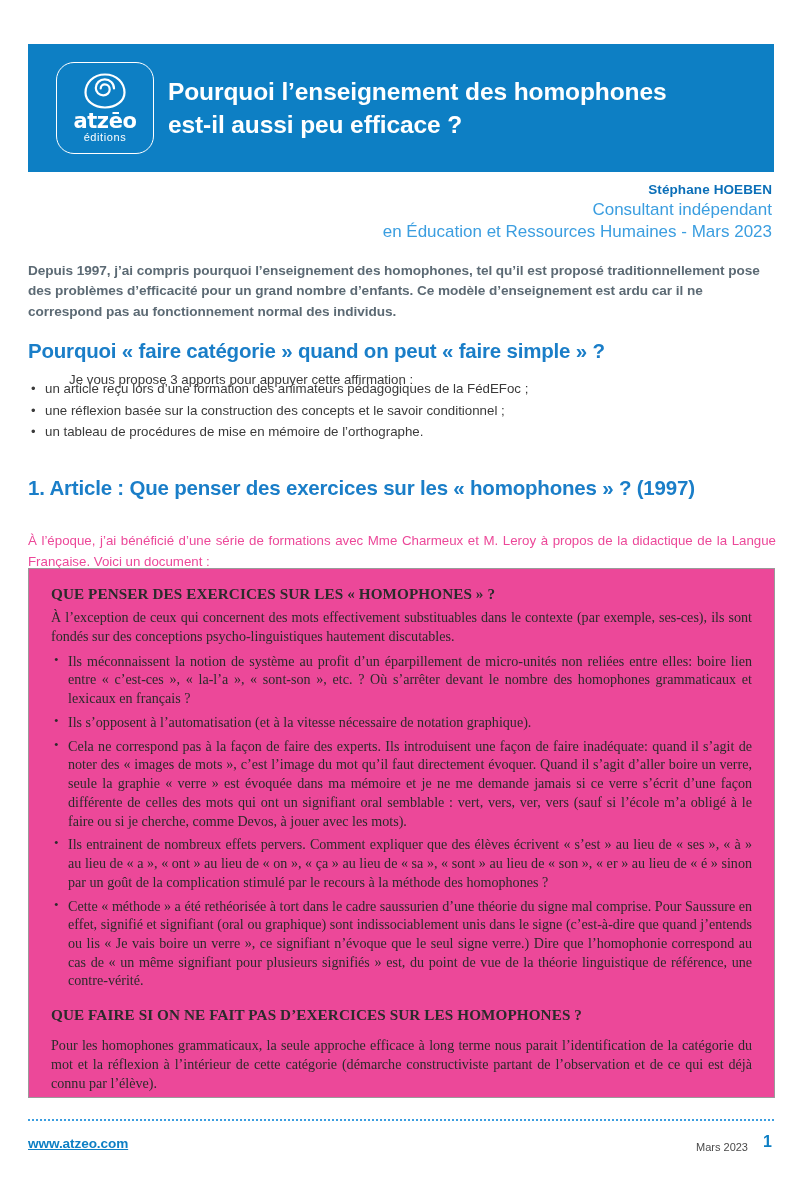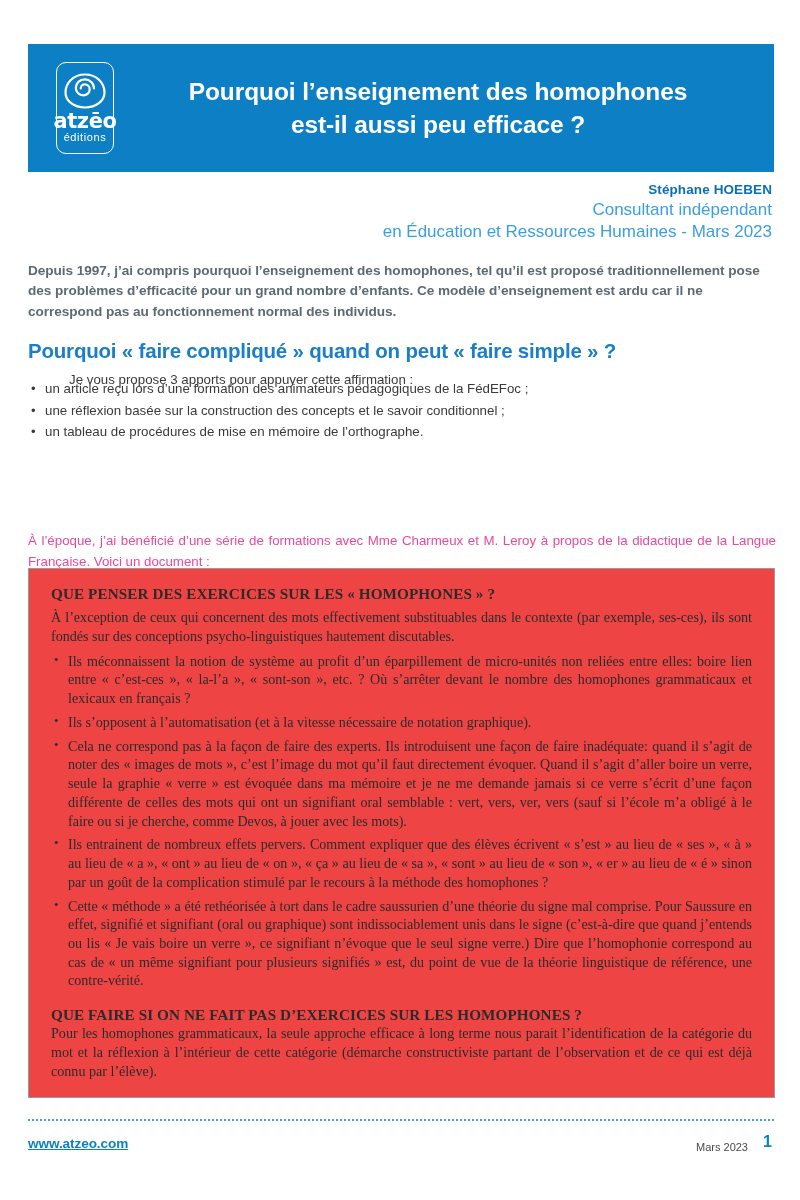--- a/index.html
+++ b/index.html
@@ -30,26 +30,26 @@
     left: 28px;
     top: 44px;
     width: 746px;
     height: 128px;
     background: #0d7fc4;
     display: flex;
     align-items: center;
   }
 
   .logo-box {
-    width: 58px;
+    width: 98px;
     height: 92px;
     margin-left: 28px;
     margin-right: 6px;
     border: 1.6px solid #ffffff;
-    border-radius: 10px;
+    border-radius: 18px;
     box-sizing: border-box;
     display: flex;
     flex-direction: column;
     align-items: center;
     justify-content: center;
     flex: 0 0 auto;
   }
   .logo-mark {
     width: 44px;
     height: 36px;
@@ -68,21 +68,20 @@
   .logo-sub {
     color: #ffffff;
     font-size: 11px;
     letter-spacing: 0.6px;
     line-height: 1;
     margin-top: 0;
   }
 
   .banner-title {
     flex: 1 1 auto;
-    text-align: center;
     color: #ffffff;
     font-size: 24.5px;
     font-weight: bold;
     line-height: 1.36;
     letter-spacing: -0.1px;
     padding-right: 26px;
     padding-left: 8px;
   }
   .banner-title .tl {
     display: block;
@@ -194,38 +193,38 @@
 
   
   .doc-box {
     position: absolute;
     left: 28px;
     top: 568px;
     width: 747px;
     height: 530px;
     border: 1px solid #9a9a9a;
     box-sizing: border-box;
-    background: #ef4444;
+    background: #ec4899;
     padding: 16px 22px 10px 22px;
     font-family: "Liberation Serif", "DejaVu Serif", serif;
     color: #2b2b2b;
     overflow: hidden;
   }
   .doc-h {
     font-size: 15.2px;
     font-weight: bold;
     letter-spacing: 0.1px;
     margin: 0 0 5px 0;
     line-height: 1.2;
   }
   .doc-h2 {
     font-size: 15.2px;
     font-weight: bold;
     letter-spacing: 0.1px;
-    margin: 16px 0 0 0;
+    margin: 16px 0 12px 0;
     line-height: 1.2;
   }
   .doc-p {
     font-size: 14.1px;
     line-height: 1.33;
     margin: 0 0 6px 0;
     text-align: justify;
   }
   .doc-list {
     margin: 0;
@@ -306,28 +305,29 @@
   </div>
 
   <div class="author-block">
     <div class="author-name">Stéphane HOEBEN</div>
     <div class="author-role">Consultant indépendant</div>
     <div class="author-dept">en Éducation et Ressources Humaines - Mars 2023</div>
   </div>
 
   <p class="intro">Depuis 1997, j’ai compris pourquoi l’enseignement des homophones, tel qu’il est proposé traditionnellement pose des problèmes d’efficacité pour un grand nombre d’enfants. Ce modèle d’enseignement est ardu car il ne correspond pas au fonctionnement normal des individus.</p>
 
-  <h2 class="section-1-title h-blue">Pourquoi « faire compliqué » quand on peut « faire simple » ?</h2>
+  <h2 class="section-1-title h-blue">Pourquoi « faire catégorie » quand on peut « faire simple » ?</h2>
   <p class="lead-line">Je vous propose 3 apports pour appuyer cette affirmation :</p>
   <ul class="bullets">
     <li>un article reçu lors d’une formation des animateurs pédagogiques de la FédEFoc ;</li>
     <li>une réflexion basée sur la construction des concepts et le savoir conditionnel ;</li>
     <li>un tableau de procédures de mise en mémoire de l’orthographe.</li>
   </ul>
 
+  <h2 class="section-2-title h-blue">1. Article : Que penser des exercices sur les « homophones » ? (1997)</h2>
   <p class="para-after">À l’époque, j’ai bénéficié d’une série de formations avec Mme Charmeux et M. Leroy à propos de la didactique de la Langue Française. Voici un document :</p>
 
   <div class="doc-box">
     <h3 class="doc-h">QUE PENSER DES EXERCICES SUR LES « HOMOPHONES » ?</h3>
     <p class="doc-p">À l’exception de ceux qui concernent des mots effectivement substituables dans le contexte (par exemple, ses-ces), ils sont fondés sur des conceptions psycho-linguistiques hautement discutables.</p>
     <ul class="doc-list">
       <li>Ils méconnaissent la notion de système au profit d’un éparpillement de micro-unités non reliées entre elles: boire lien entre « c’est-ces », « la-l’a », « sont-son », etc. ? Où s’arrêter devant le nombre des homophones grammaticaux et lexicaux en français ?</li>
       <li>Ils s’opposent à l’automatisation (et à la vitesse nécessaire de notation graphique).</li>
       <li>Cela ne correspond pas à la façon de faire des experts. Ils introduisent une façon de faire inadéquate: quand il s’agit de noter des « images de mots », c’est l’image du mot qu’il faut directement évoquer. Quand il s’agit d’aller boire un verre, seule la graphie « verre » est évoquée dans ma mémoire et je ne me demande jamais si ce verre s’écrit d’une façon différente de celles des mots qui ont un signifiant oral semblable : vert, vers, ver, vers (sauf si l’école m’a obligé à le faire ou si je cherche, comme Devos, à jouer avec les mots).</li>
       <li>Ils entrainent de nombreux effets pervers. Comment expliquer que des élèves écrivent « s’est » au lieu de « ses », « à » au lieu de « a », « ont » au lieu de « on », « ça » au lieu de « sa », « sont » au lieu de « son », « er » au lieu de « é » sinon par un goût de la complication stimulé par le recours à la méthode des homophones ?</li>

